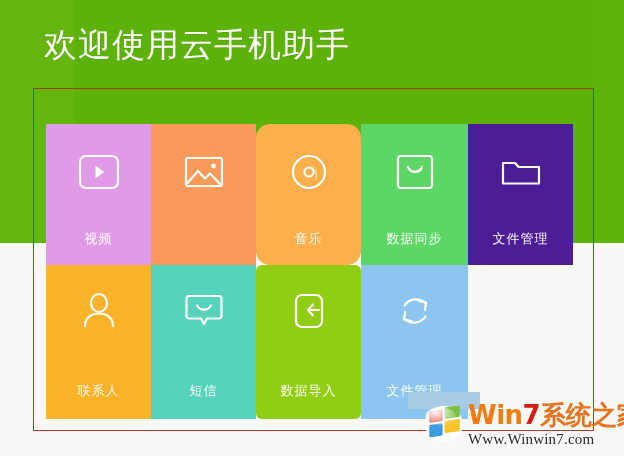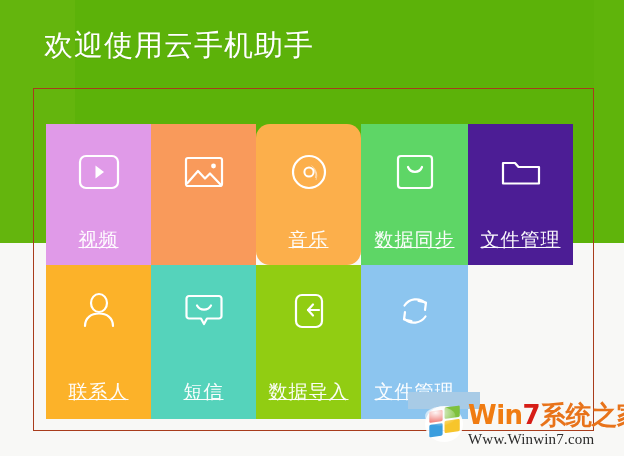--- a/index.html
+++ b/index.html
@@ -46,21 +46,21 @@
     width: 30px;
     height: 243px;
     background: #5fb40b;
   }
 
   
   .page-title {
     position: absolute;
     left: 44px;
     top: 28px;
-    font-size: 29px;
+    font-size: 33px;
     line-height: 34px;
     color: #ffffff;
     letter-spacing: 1px;
     font-weight: 400;
     white-space: nowrap;
     text-shadow: 0 1px 1px rgba(0,0,0,0.07);
   }
 
   
   .annotation-box {
@@ -114,25 +114,24 @@
 
   .tile-icon svg { display: block; }
 
   .tile-label {
     position: absolute;
     left: 0;
     right: 0;
     bottom: 18px;
     text-align: center;
     color: #ffffff;
-    font-size: 19px;
+    font-size: 13px;
     line-height: 16px;
     letter-spacing: 1px;
     opacity: 0.97;
-    text-decoration: underline;
   }
   .row-two .tile-label { bottom: 20px; }
 
   
   .watermark {
     position: absolute;
     left: 424px;
     top: 402px;
     width: 196px;
     height: 50px;
@@ -264,21 +263,21 @@
       <div class="tile col-1" style="background:#55d3bb;">
         <div class="tile-icon">
           <svg width="46" height="42" viewBox="0 0 46 42" fill="none">
             <path d="M8 6 L38 6 A2.5 2.5 0 0 1 40.5 8.5 L40.5 26 A2.5 2.5 0 0 1 38 28.5 L26 28.5 L23 34 L20 28.5 L8 28.5 A2.5 2.5 0 0 1 5.5 26 L5.5 8.5 A2.5 2.5 0 0 1 8 6 Z" stroke="#ffffff" stroke-width="2.2" fill="none" stroke-linejoin="round"></path>
             <path d="M16 15.5 A8 8 0 0 0 30 15.5" stroke="#ffffff" stroke-width="2.2" fill="none" stroke-linecap="round"></path>
           </svg>
         </div>
         <div class="tile-label">短信</div>
       </div>
 
-      <div class="tile col-2" style="background:#91cd12;">
+      <div class="tile col-2" style="background:#91cd12;border-radius:6px;">
         <div class="tile-icon">
           <svg width="46" height="42" viewBox="0 0 46 42" fill="none">
             <rect x="10" y="5" width="26" height="32" rx="6" ry="6" stroke="#ffffff" stroke-width="2.2" fill="none"></rect>
             <path d="M33 20 L22 20" stroke="#ffffff" stroke-width="2.2" fill="none" stroke-linecap="round"></path>
             <path d="M27 14.5 L22 20 L27 25.5" stroke="#ffffff" stroke-width="2.2" fill="none" stroke-linecap="round" stroke-linejoin="round"></path>
           </svg>
         </div>
         <div class="tile-label">数据导入</div>
       </div>
 

